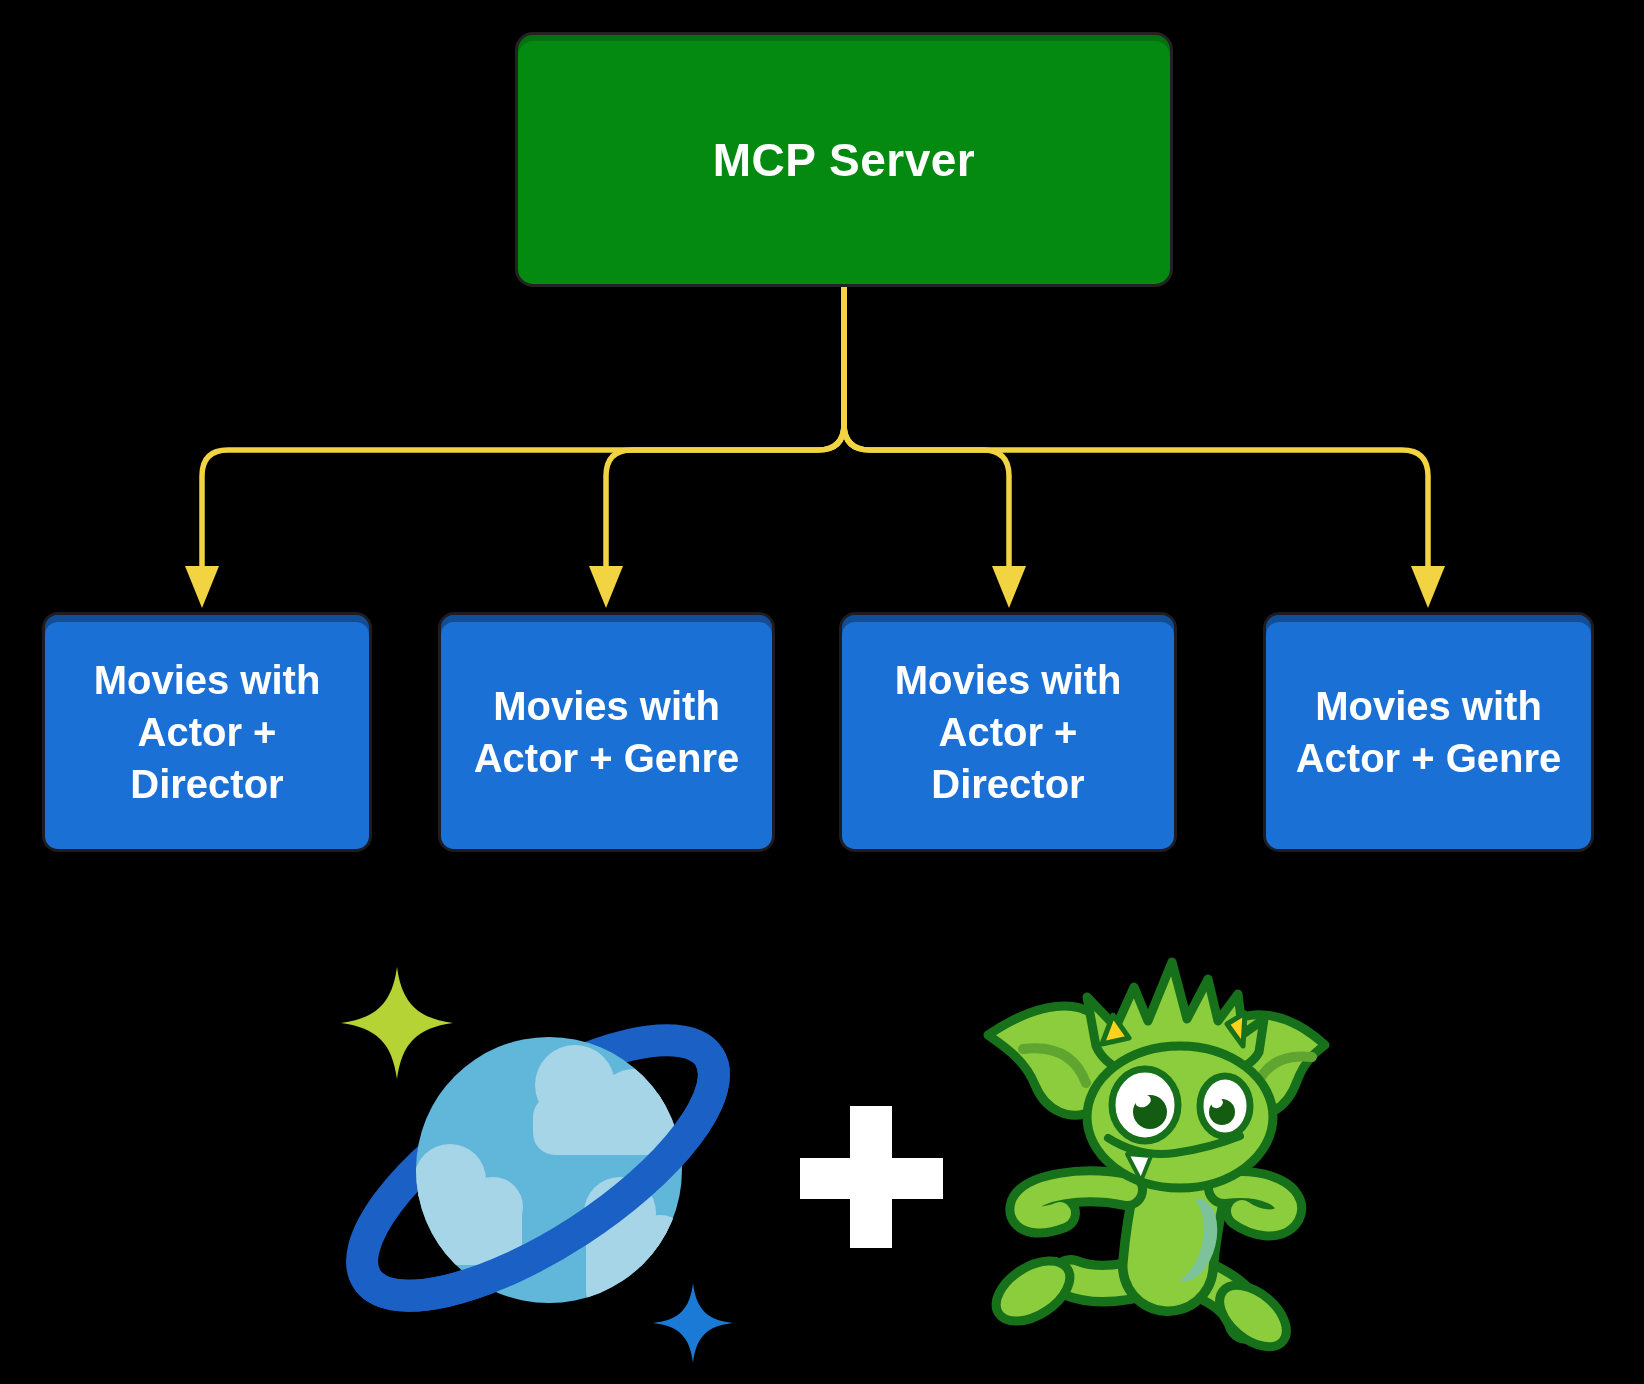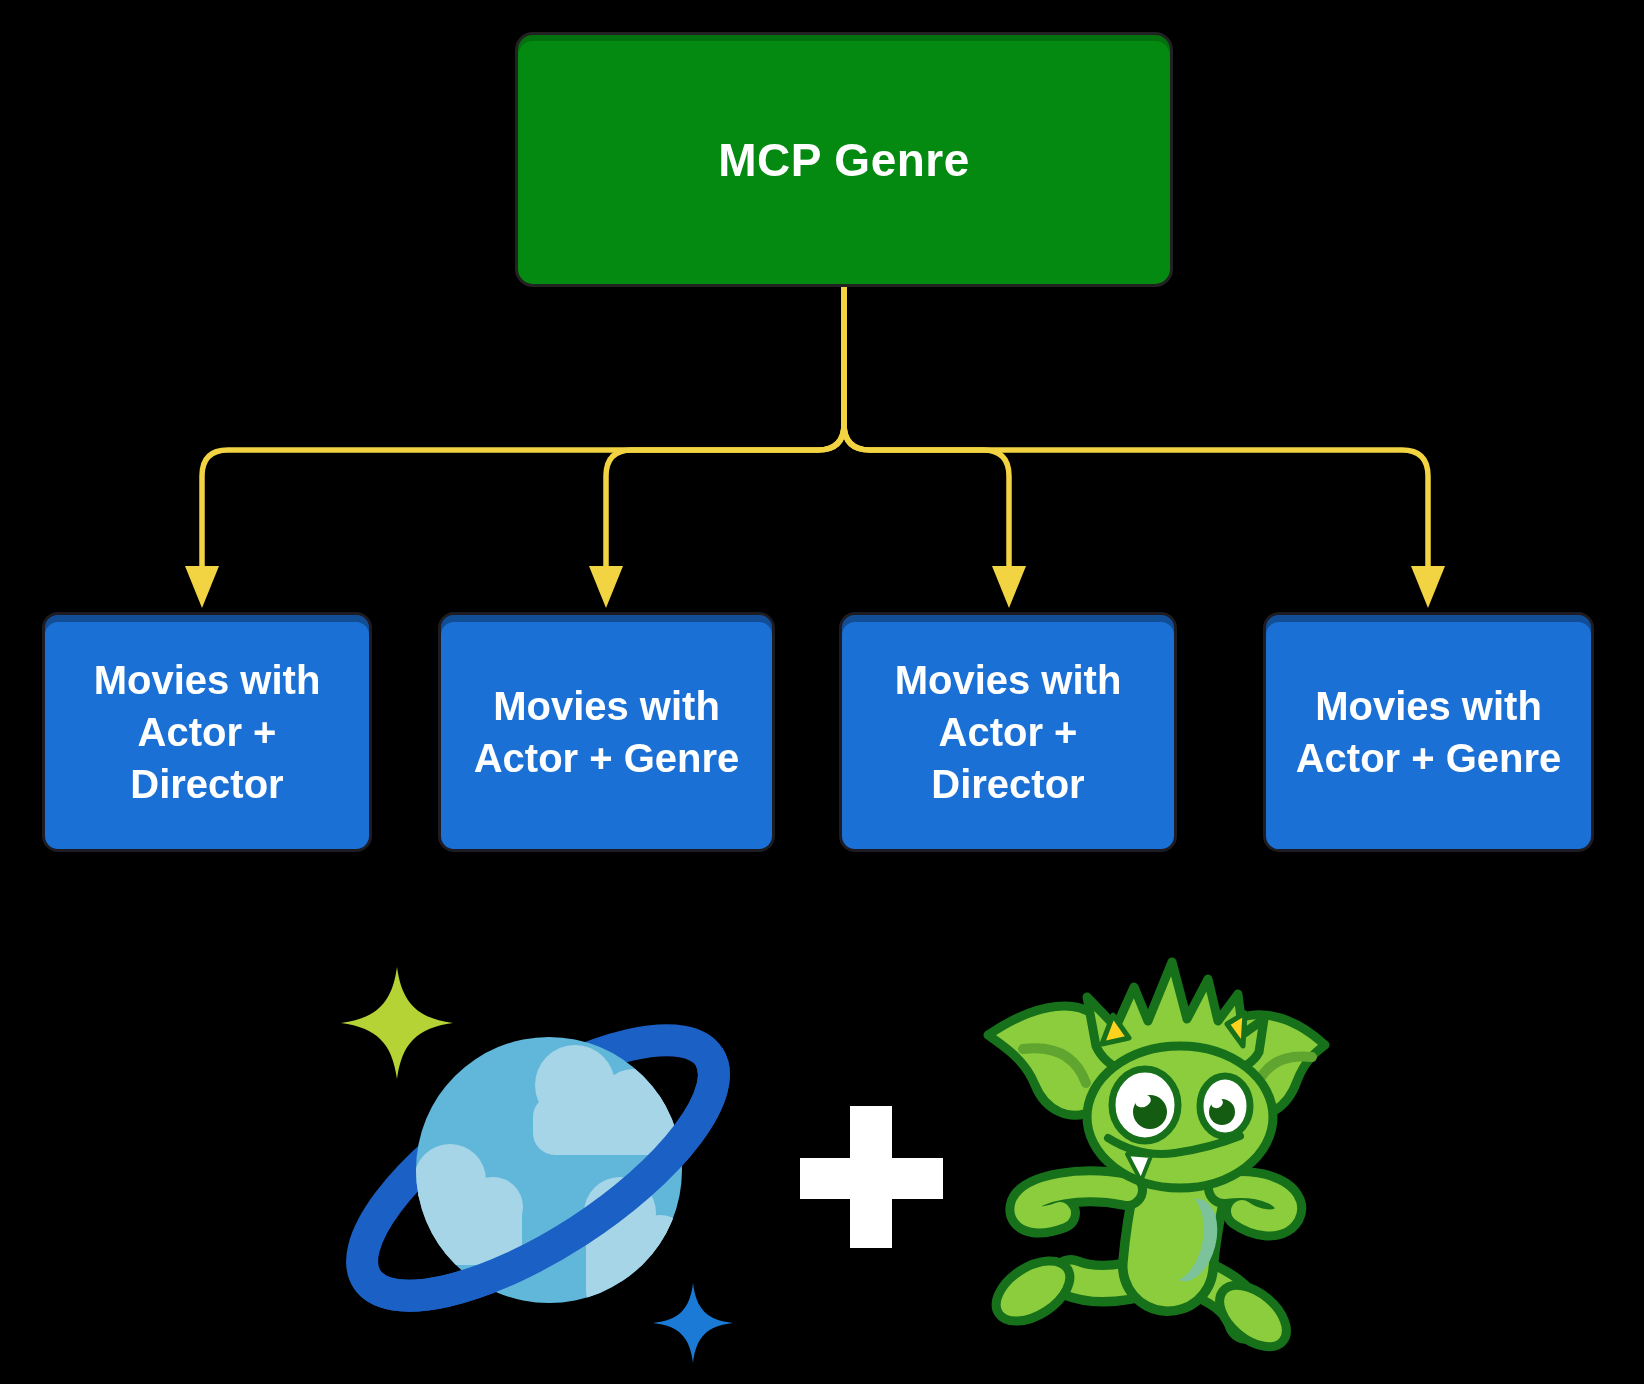--- a/index.html
+++ b/index.html
@@ -59,21 +59,21 @@
   .pupil{fill:#145c12;}
   .glint{fill:#ffffff;}
   .fang{fill:#ffffff;stroke:#17701a;}
 </style>
 </head>
 <body>
 
 <div class="page">
 
   <div class="node root-box">
-    <span>MCP Genre</span>
+    <span>MCP Server</span>
   </div>
 
   <svg class="connector-svg" width="1644" height="700" viewBox="0 0 1644 700" aria-hidden="true">
     <g fill="none" stroke-width="5.5" stroke-linecap="butt">
       <path d="M844,287 L844,424 Q844,450 818,450 L228,450 Q202,450 202,476 L202,572" stroke="#f2d443"></path>
       <path d="M844,287 L844,424 Q844,450 818,450 L632,450 Q606,450 606,476 L606,572" stroke="#f2d443"></path>
       <path d="M844,287 L844,424 Q844,450 870,450 L983,450 Q1009,450 1009,476 L1009,572" stroke="#f2d443"></path>
       <path d="M844,287 L844,424 Q844,450 870,450 L1402,450 Q1428,450 1428,476 L1428,572" stroke="#f2d443"></path>
     </g>
     <g>

